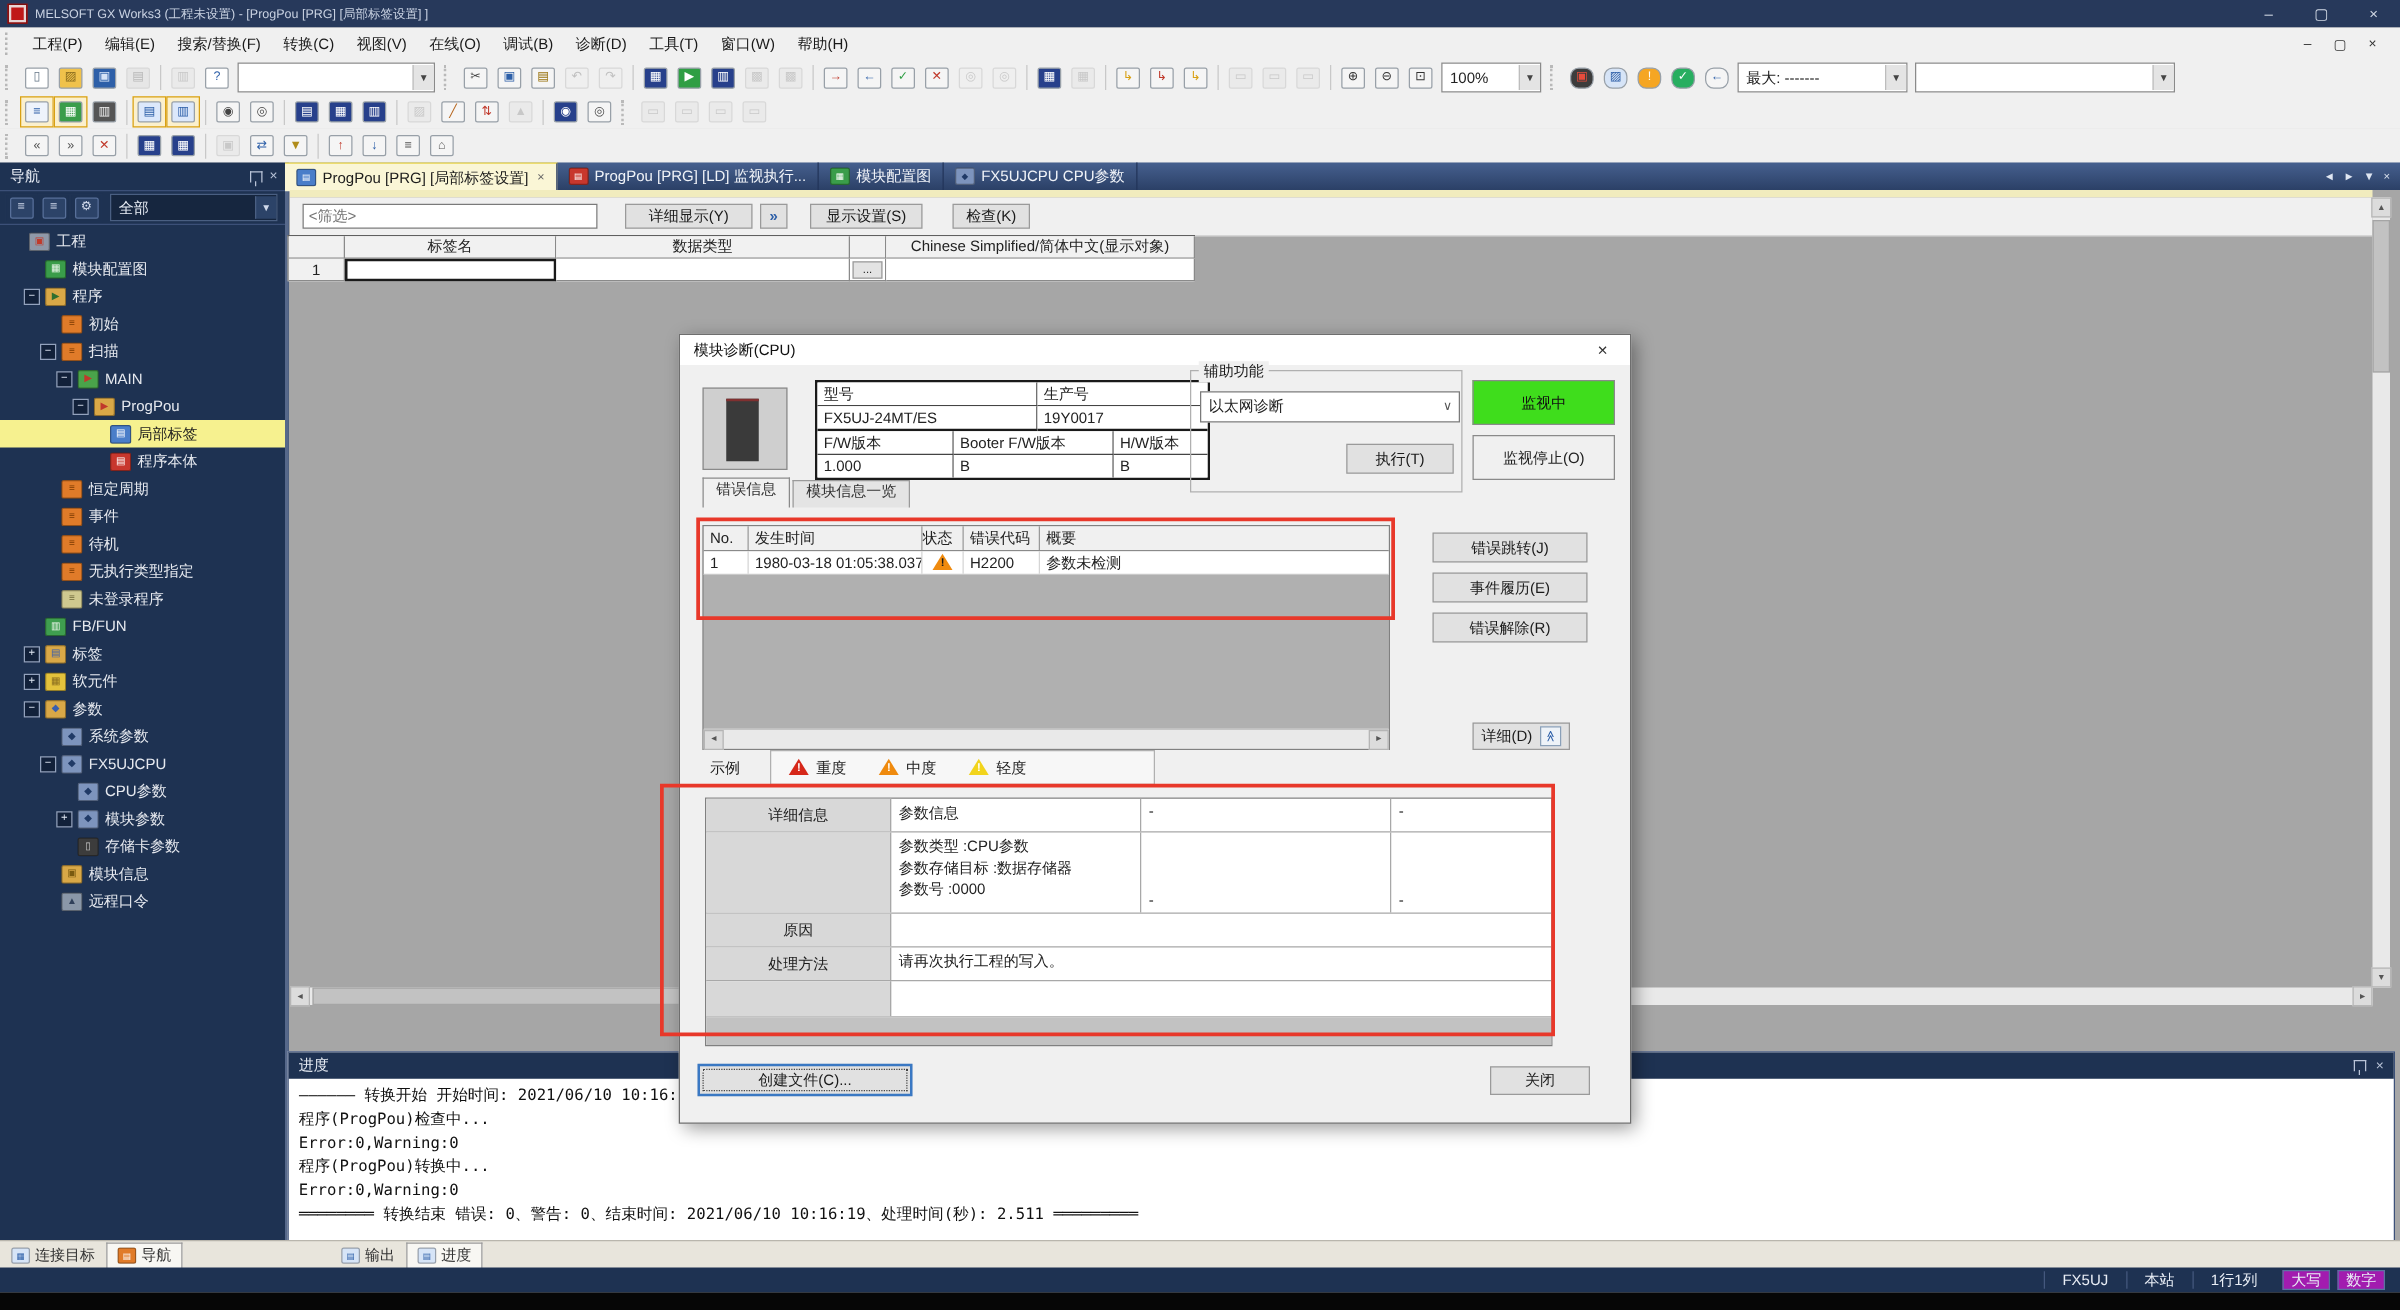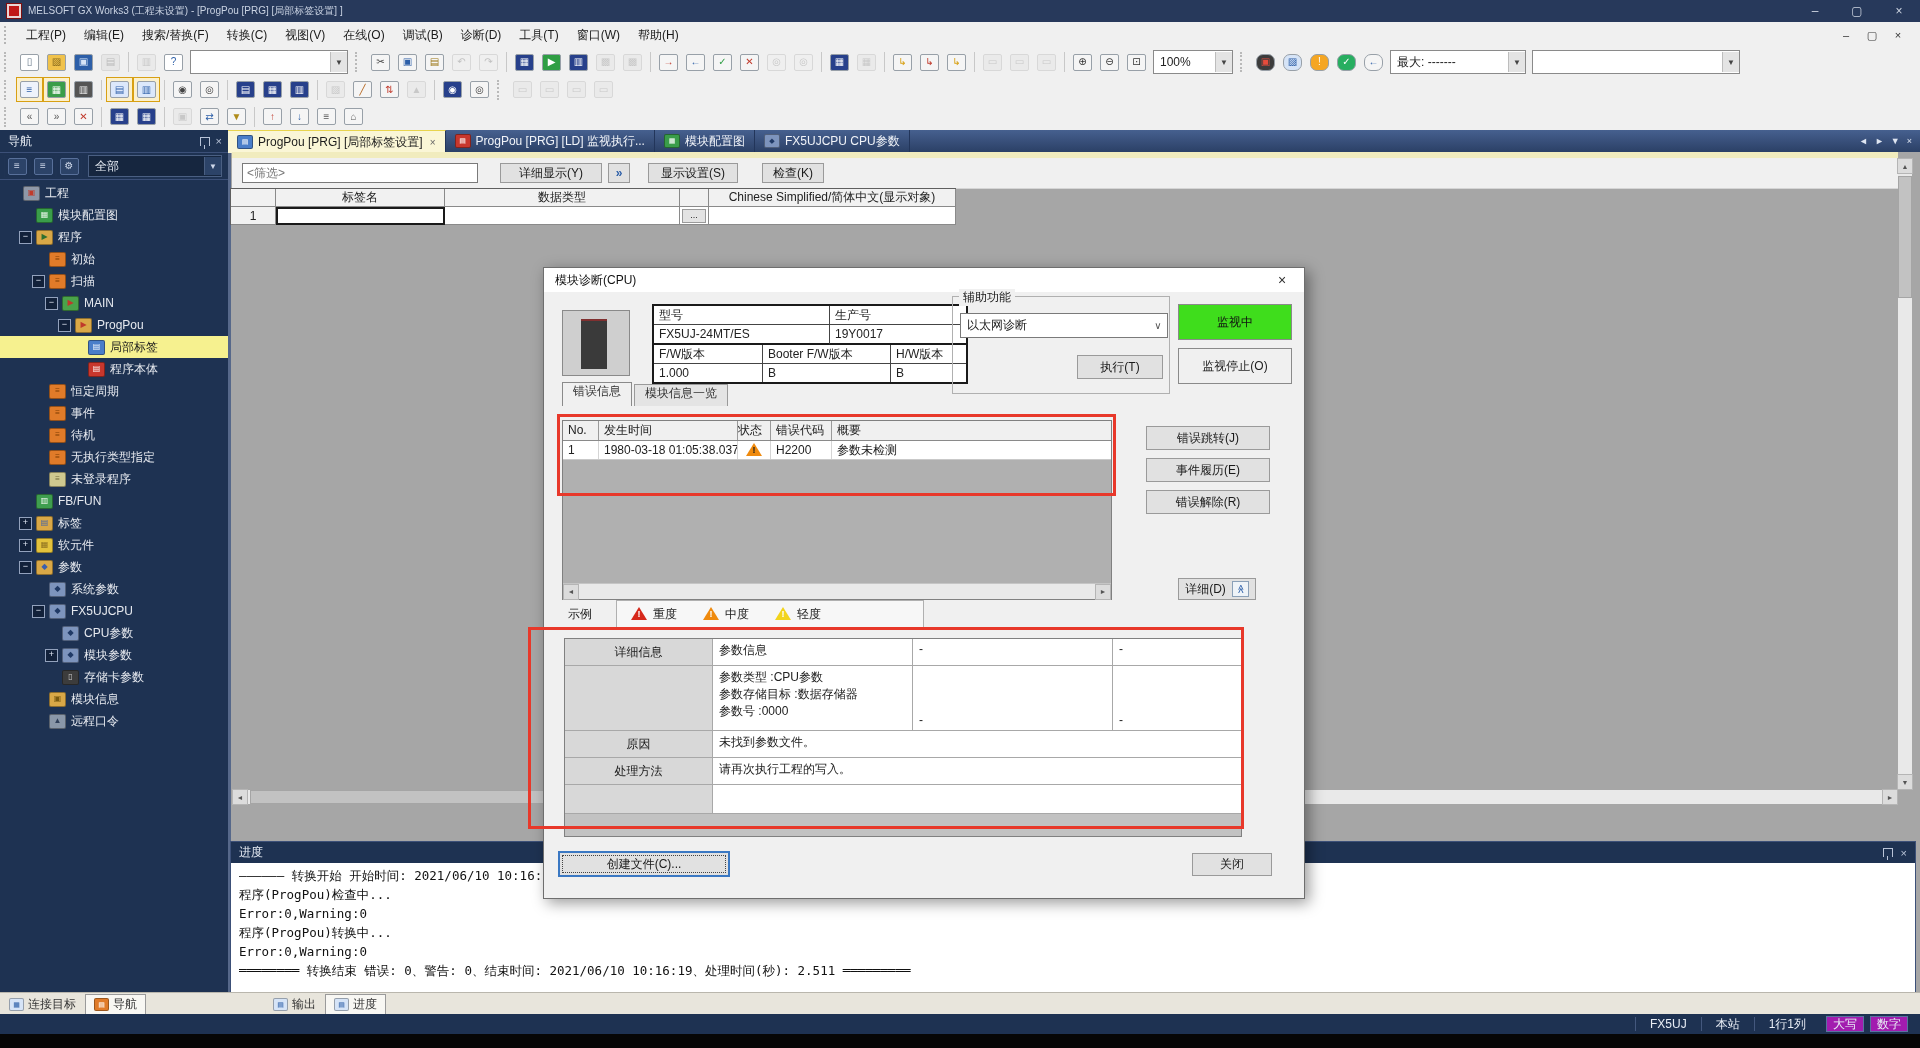--- a/index.html
+++ b/index.html
@@ -939,21 +939,20 @@
       <div class="dt-c dt-c2">
         <div>参数类型 :CPU参数</div>
         <div>参数存储目标 :数据存储器</div>
         <div>参数号 :0000</div>
       </div>
       <div class="dt-c dt-c3" style="display:flex;align-items:flex-end;">-</div>
       <div class="dt-c dt-c4" style="display:flex;align-items:flex-end;">-</div>
     </div>
     <div class="dt-row" style="height:26px">
       <div class="dt-label">原因</div>
-      <div class="dt-span">未找到参数文件。</div>
     </div>
     <div class="dt-row" style="height:26px">
       <div class="dt-label">处理方法</div>
       <div class="dt-span">请再次执行工程的写入。</div>
     </div>
     <div class="dt-row" style="height:28px">
       <div class="dt-label"></div>
       <div class="dt-span"></div>
     </div>
     <div class="dt-fill"></div>

